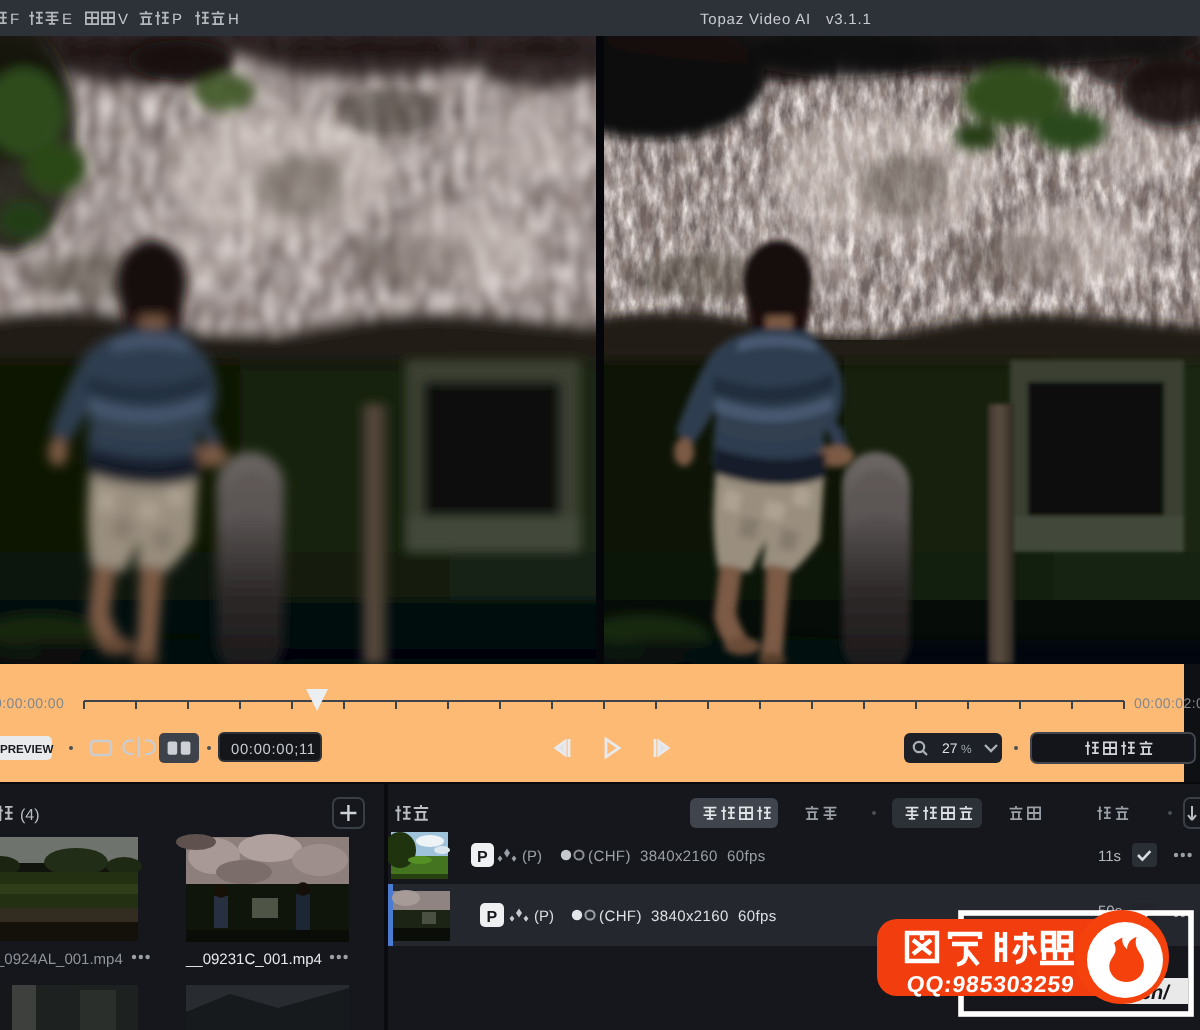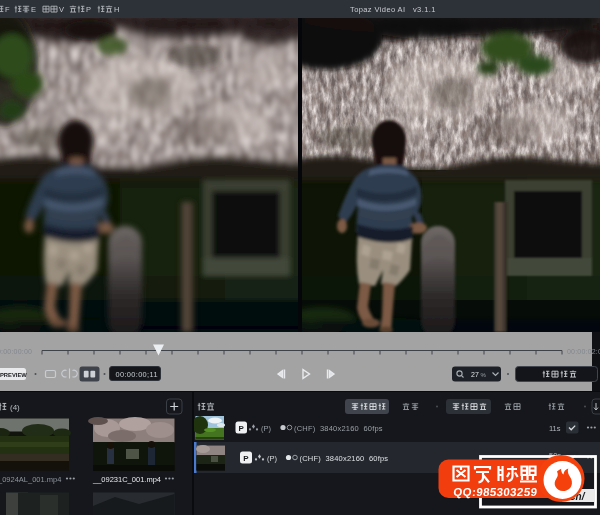--- a/index.html
+++ b/index.html
@@ -1,19 +1,19 @@
 <!DOCTYPE html>
 <html><head><meta charset="utf-8"><style>
 *{margin:0;padding:0;box-sizing:border-box}
 html,body{width:600px;height:515px;overflow:hidden;background:#0e1014;font-family:"Liberation Sans",sans-serif}
 #stage{position:relative;width:600px;height:515px}
 .abs{position:absolute}
 #menubar{left:0;top:0;width:600px;height:18px;background:#2d3138}
 #videos{left:0;top:18px;width:600px;height:314px;background:#000}
-#tlstrip{left:0;top:332px;width:592px;height:59px;background:#a3a3a3}
+#tlstrip{left:0;top:332px;width:592px;height:59px;background:#fdba74}
 #bottom{left:0;top:391px;width:600px;height:124px;background:#15171c;border-top:1px solid #090a0d}
 #vdiv{left:192px;top:391px;width:2px;height:124px;background:#0a0b0e}
 </style></head>
 <body>
 <div id="stage">
 
 <svg width="0" height="0" style="position:absolute">
 <defs>
 <symbol id="hA" viewBox="0 0 10 10">
           <path d="M1.2 1.5h7.6v7.3H1.2z M1.2 5h7.6 M5 1.5v7.3" fill="none" stroke="currentColor" stroke-width="1.1"></path>

